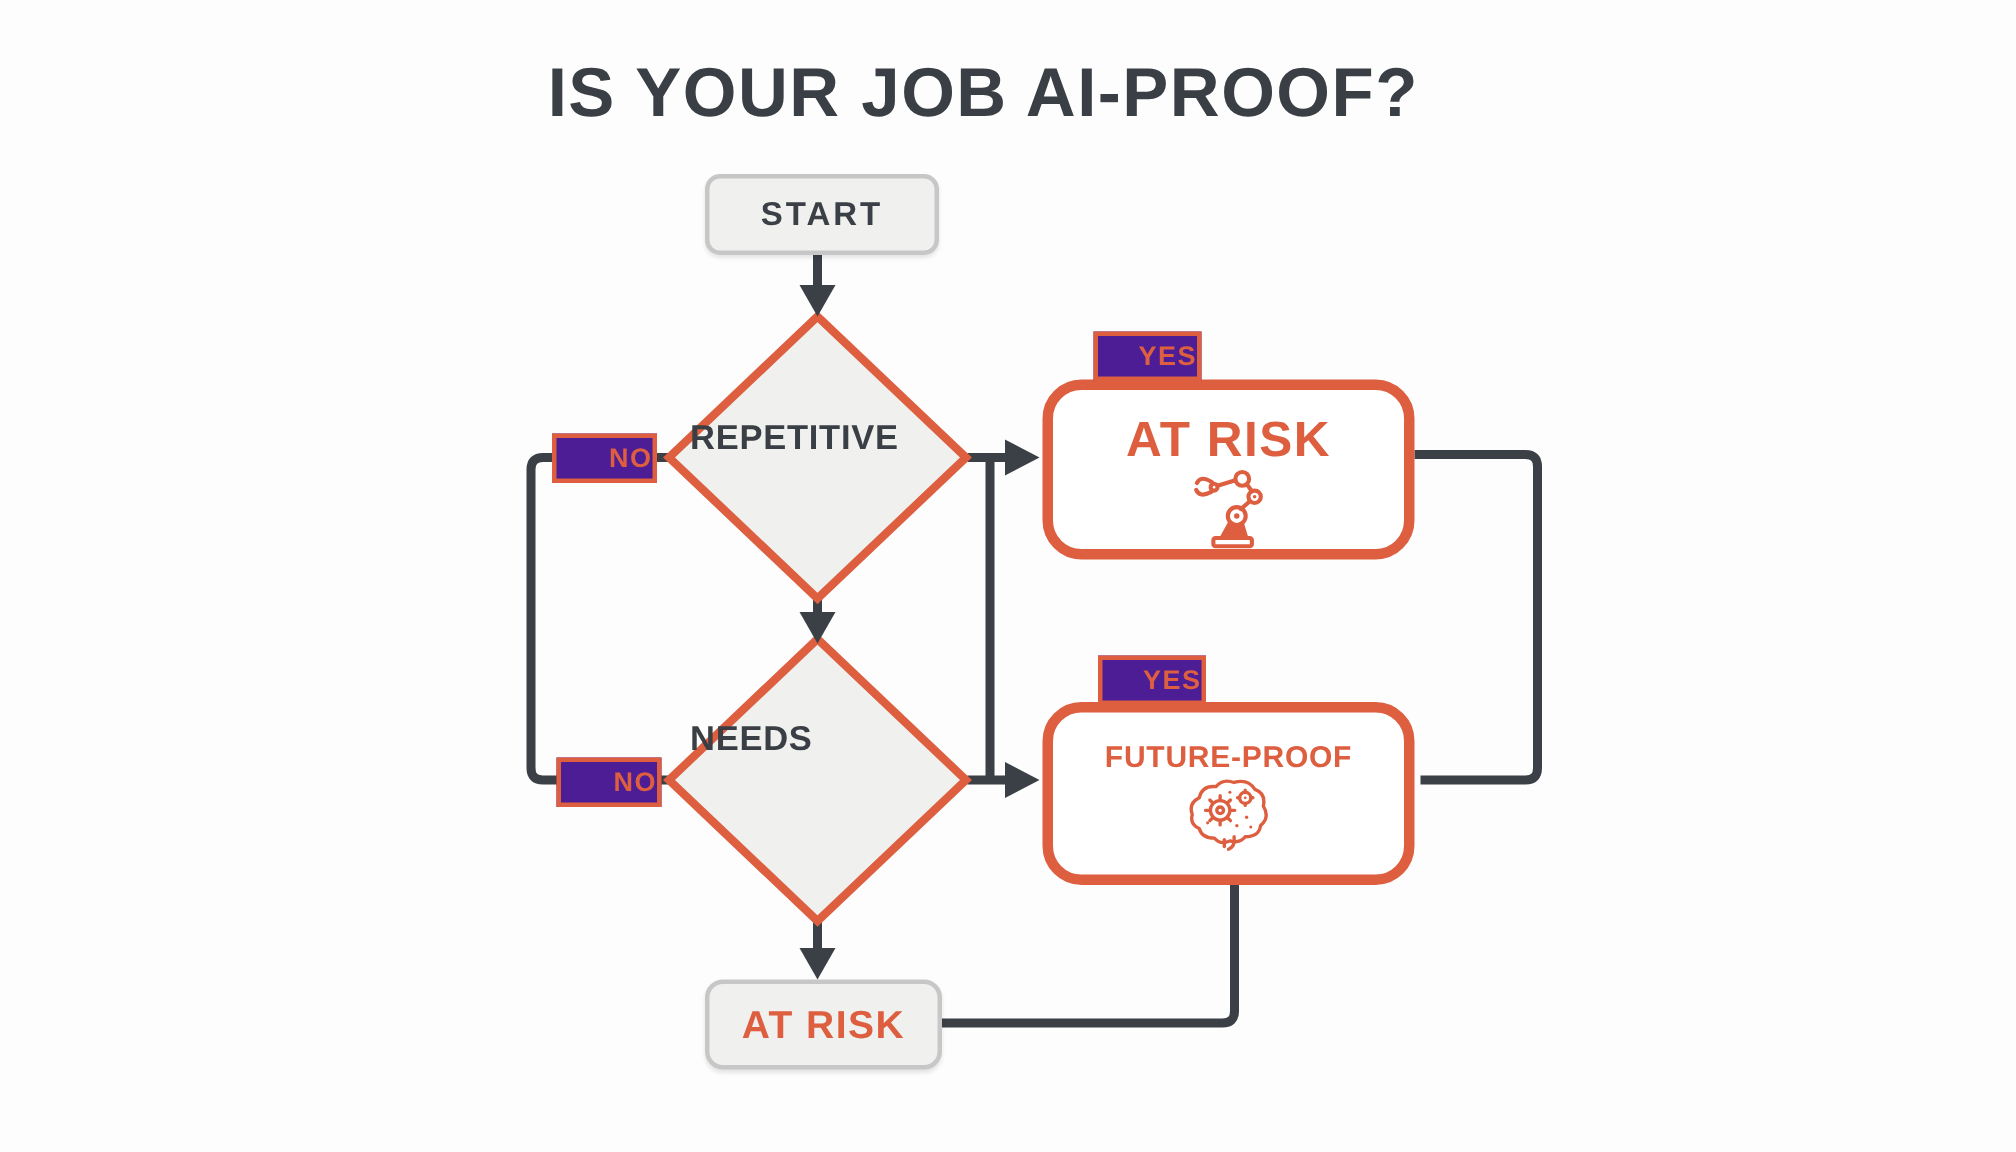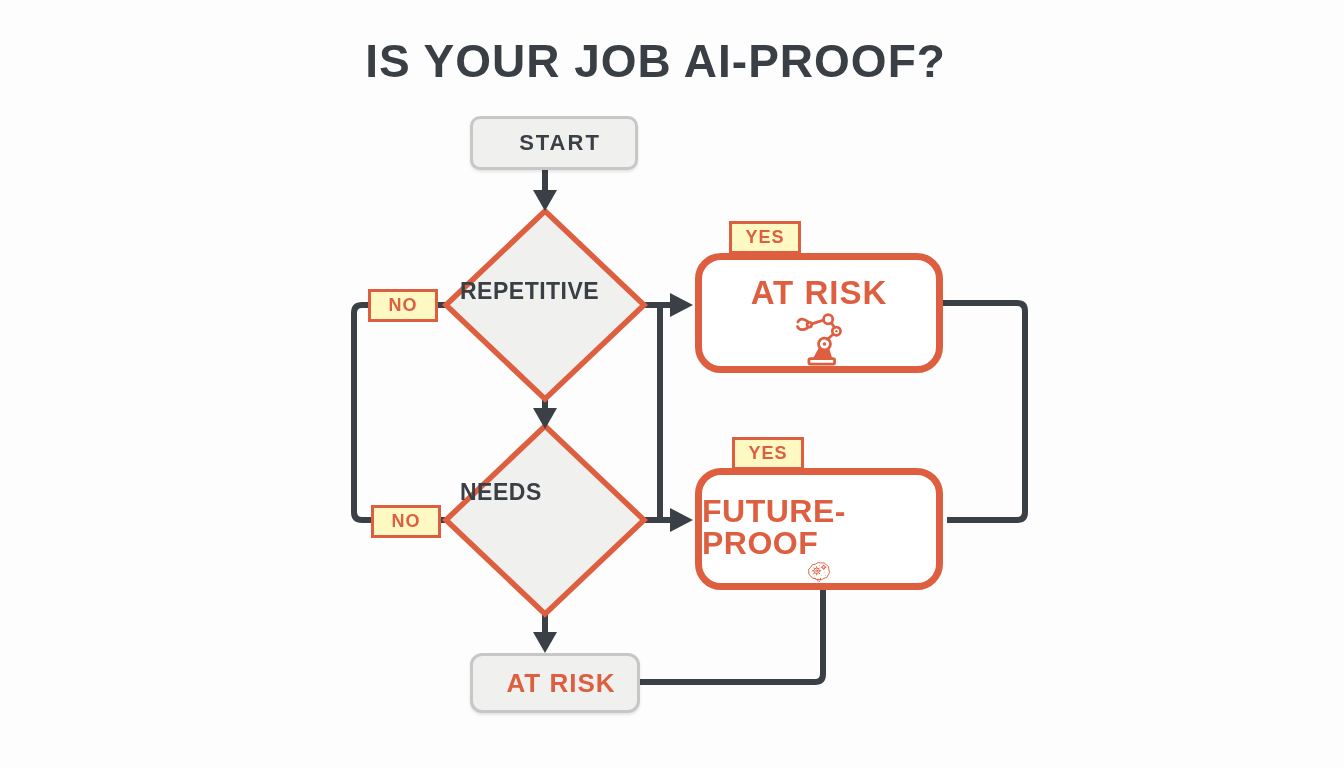--- a/index.html
+++ b/index.html
@@ -29,21 +29,20 @@
   }
 
   .terminal-box {
     background: #F0F0EE;
     border: 3px solid #C7C7C7;
     border-radius: 10px;
     box-shadow: 0 2px 3px rgba(0,0,0,0.10);
     display: flex;
     align-items: center;
     justify-content: center;
-    padding-left: 12px;
   }
   .start-box {
     left: 470px; top: 116px; width: 150px; height: 48px;
     font-size: 22px; font-weight: bold; letter-spacing: 2px;
     color: #3B4046;
   }
   .end-box {
     left: 470px; top: 653px; width: 152px; height: 54px;
     border-radius: 12px;
     font-size: 26px; font-weight: bold; letter-spacing: 1px;
@@ -57,25 +56,25 @@
     font-weight: bold;
     line-height: 1.18;
     letter-spacing: 0.5px;
     color: #3A3F45;
     z-index: 3;
   }
   .diamond-label-1 { left: 460px; top: 278px; }
   .diamond-label-2 { left: 460px; top: 479px; }
 
   .edge-label {
-    background: #fef9c3;
+    background: #4c1d95;
     border: 3px solid #DD5F40;
     display: flex;
     align-items: center;
-    justify-content: center;
+    justify-content: flex-end;
     font-size: 18px;
     font-weight: bold;
     letter-spacing: 1px;
     color: #DD5F40;
     z-index: 3;
   }
   .yes-1 { left: 729px; top: 221px; width: 66px; height: 27px; }
   .yes-2 { left: 732px; top: 437px; width: 66px; height: 27px; }
   .no-1  { left: 368px; top: 289px; width: 64px; height: 27px; }
   .no-2  { left: 371px; top: 505px; width: 64px; height: 27px; }
@@ -87,21 +86,21 @@
     display: flex;
     flex-direction: column;
     align-items: center;
     justify-content: flex-start;
     color: #DD5F40;
     font-weight: bold;
   }
   .at-risk-box { left: 695px; top: 253px; width: 234px; height: 106px; }
   .future-proof-box { left: 695px; top: 468px; width: 234px; height: 108px; }
   .outcome-label { margin-top: 16px; font-size: 33px; letter-spacing: 1px; line-height: 1; }
-  .future-proof-box .outcome-label { font-size: 32px; letter-spacing: 0.5px; margin-top: 20px; }
+  .future-proof-box .outcome-label { font-size: 20px; letter-spacing: 0.5px; margin-top: 20px; }
   .outcome-icon { margin-top: 2px; }
 </style>
 </head>
 <body>
 
 <div id="stage">
 
   <svg id="connector-layer" viewBox="0 0 1344 768" xmlns="http://www.w3.org/2000/svg">
     <g stroke="#3B4046" stroke-width="6" fill="none" stroke-linecap="butt">
 

